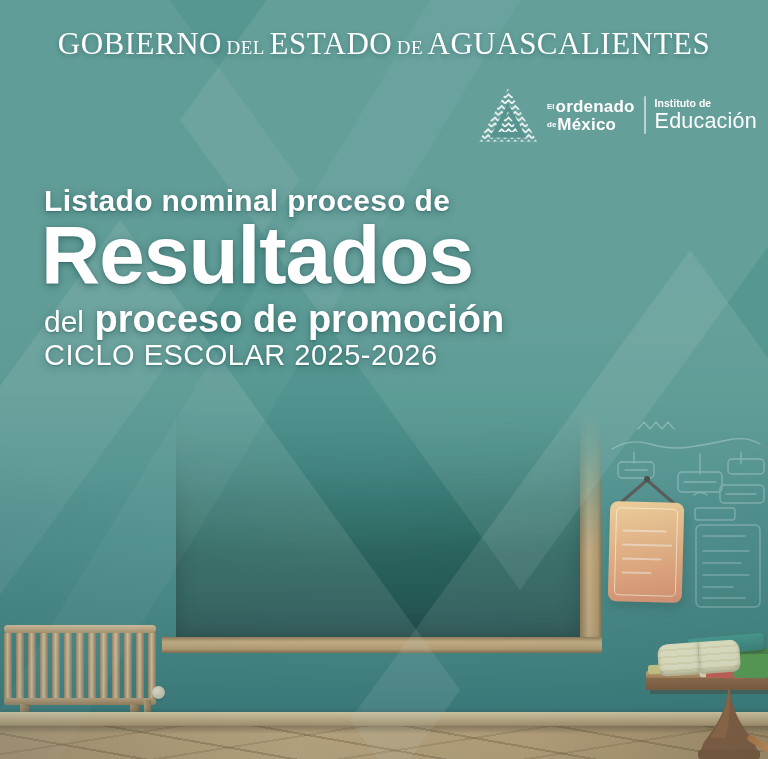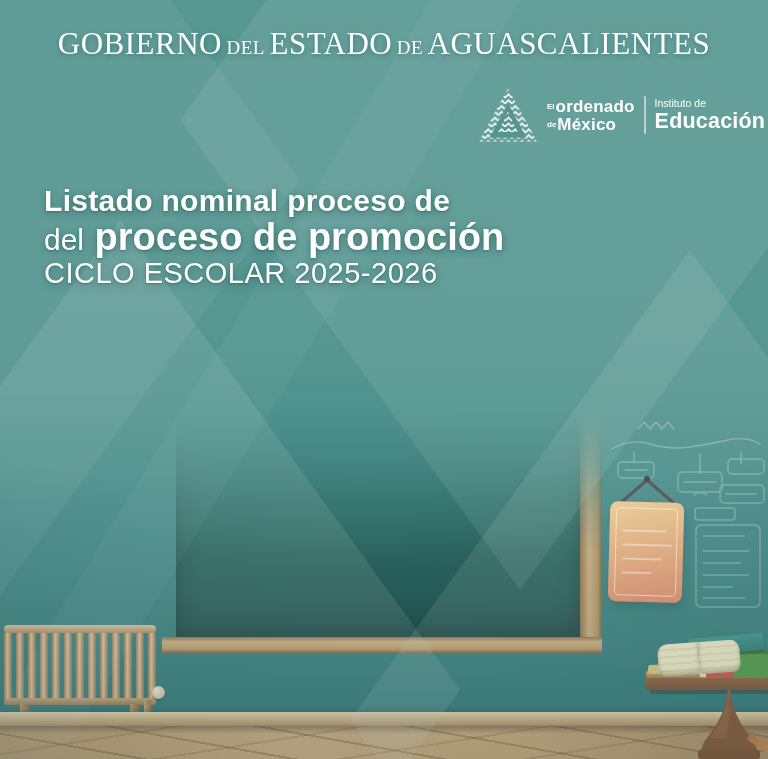--- a/index.html
+++ b/index.html
@@ -105,22 +105,22 @@
   
   .logo-row{left:478px;top:87px;display:flex;align-items:center;gap:9px;}
   .a-logo{width:60px;height:56px;}
   .gigante{line-height:1;}
   .g-row{display:flex;align-items:center;}
   .g-tiny{font-size:8px;font-weight:700;margin-right:1px;margin-top:1px;}
   .g-big{font-size:17px;font-weight:700;letter-spacing:.2px;}
   .gigante .g-row + .g-row{margin-top:1px;}
   .logo-sep{width:2px;height:38px;background:rgba(255,255,255,.55);border-radius:1px;}
   .instituto{line-height:1;}
-  .i-small{font-size:10.5px;font-weight:400;margin-bottom:2px;}
-  .i-big{font-size:21.5px;font-weight:700;letter-spacing:.2px;}
+  .i-small{font-size:10.5px;font-weight:700;margin-bottom:2px;}
+  .i-big{font-size:21.5px;font-weight:400;letter-spacing:.2px;}
 
   
   .title{left:44px;top:184px;width:600px;
     text-shadow:0 2px 8px rgba(8,55,55,.40),0 1px 2px rgba(8,55,55,.30);}
   .t-kicker{font-size:30px;font-weight:700;letter-spacing:.3px;}
   .t-main{font-size:82px;font-weight:700;letter-spacing:-1px;line-height:.95;margin:-2px 0 6px -3px;}
   .t-line3{font-size:38px;font-weight:700;line-height:1.02;}
   .t-light-sm{font-size:30px;font-weight:400;}
   .t-line4{font-size:38px;font-weight:700;line-height:1.05;}
   .t-line5{font-size:29px;font-weight:400;margin-top:9px;line-height:1.08;}
@@ -266,20 +266,21 @@
     </div>
     <div class="logo-sep"></div>
     <div class="instituto">
       <div class="i-small">Instituto de</div>
       <div class="i-big">Educación</div>
     </div>
   </div>
 
   <div class="abs title">
     <div class="t-kicker">Listado nominal proceso de</div>
+    <div class="t-main">Resultados</div>
     <div class="t-line3">
       <span class="t-light-sm">del</span>
       <span>proceso de promoción</span>
     </div>
     <div class="t-line6">CICLO ESCOLAR 2025-2026</div>
   </div>
 
 </div>
 
 </body></html>

